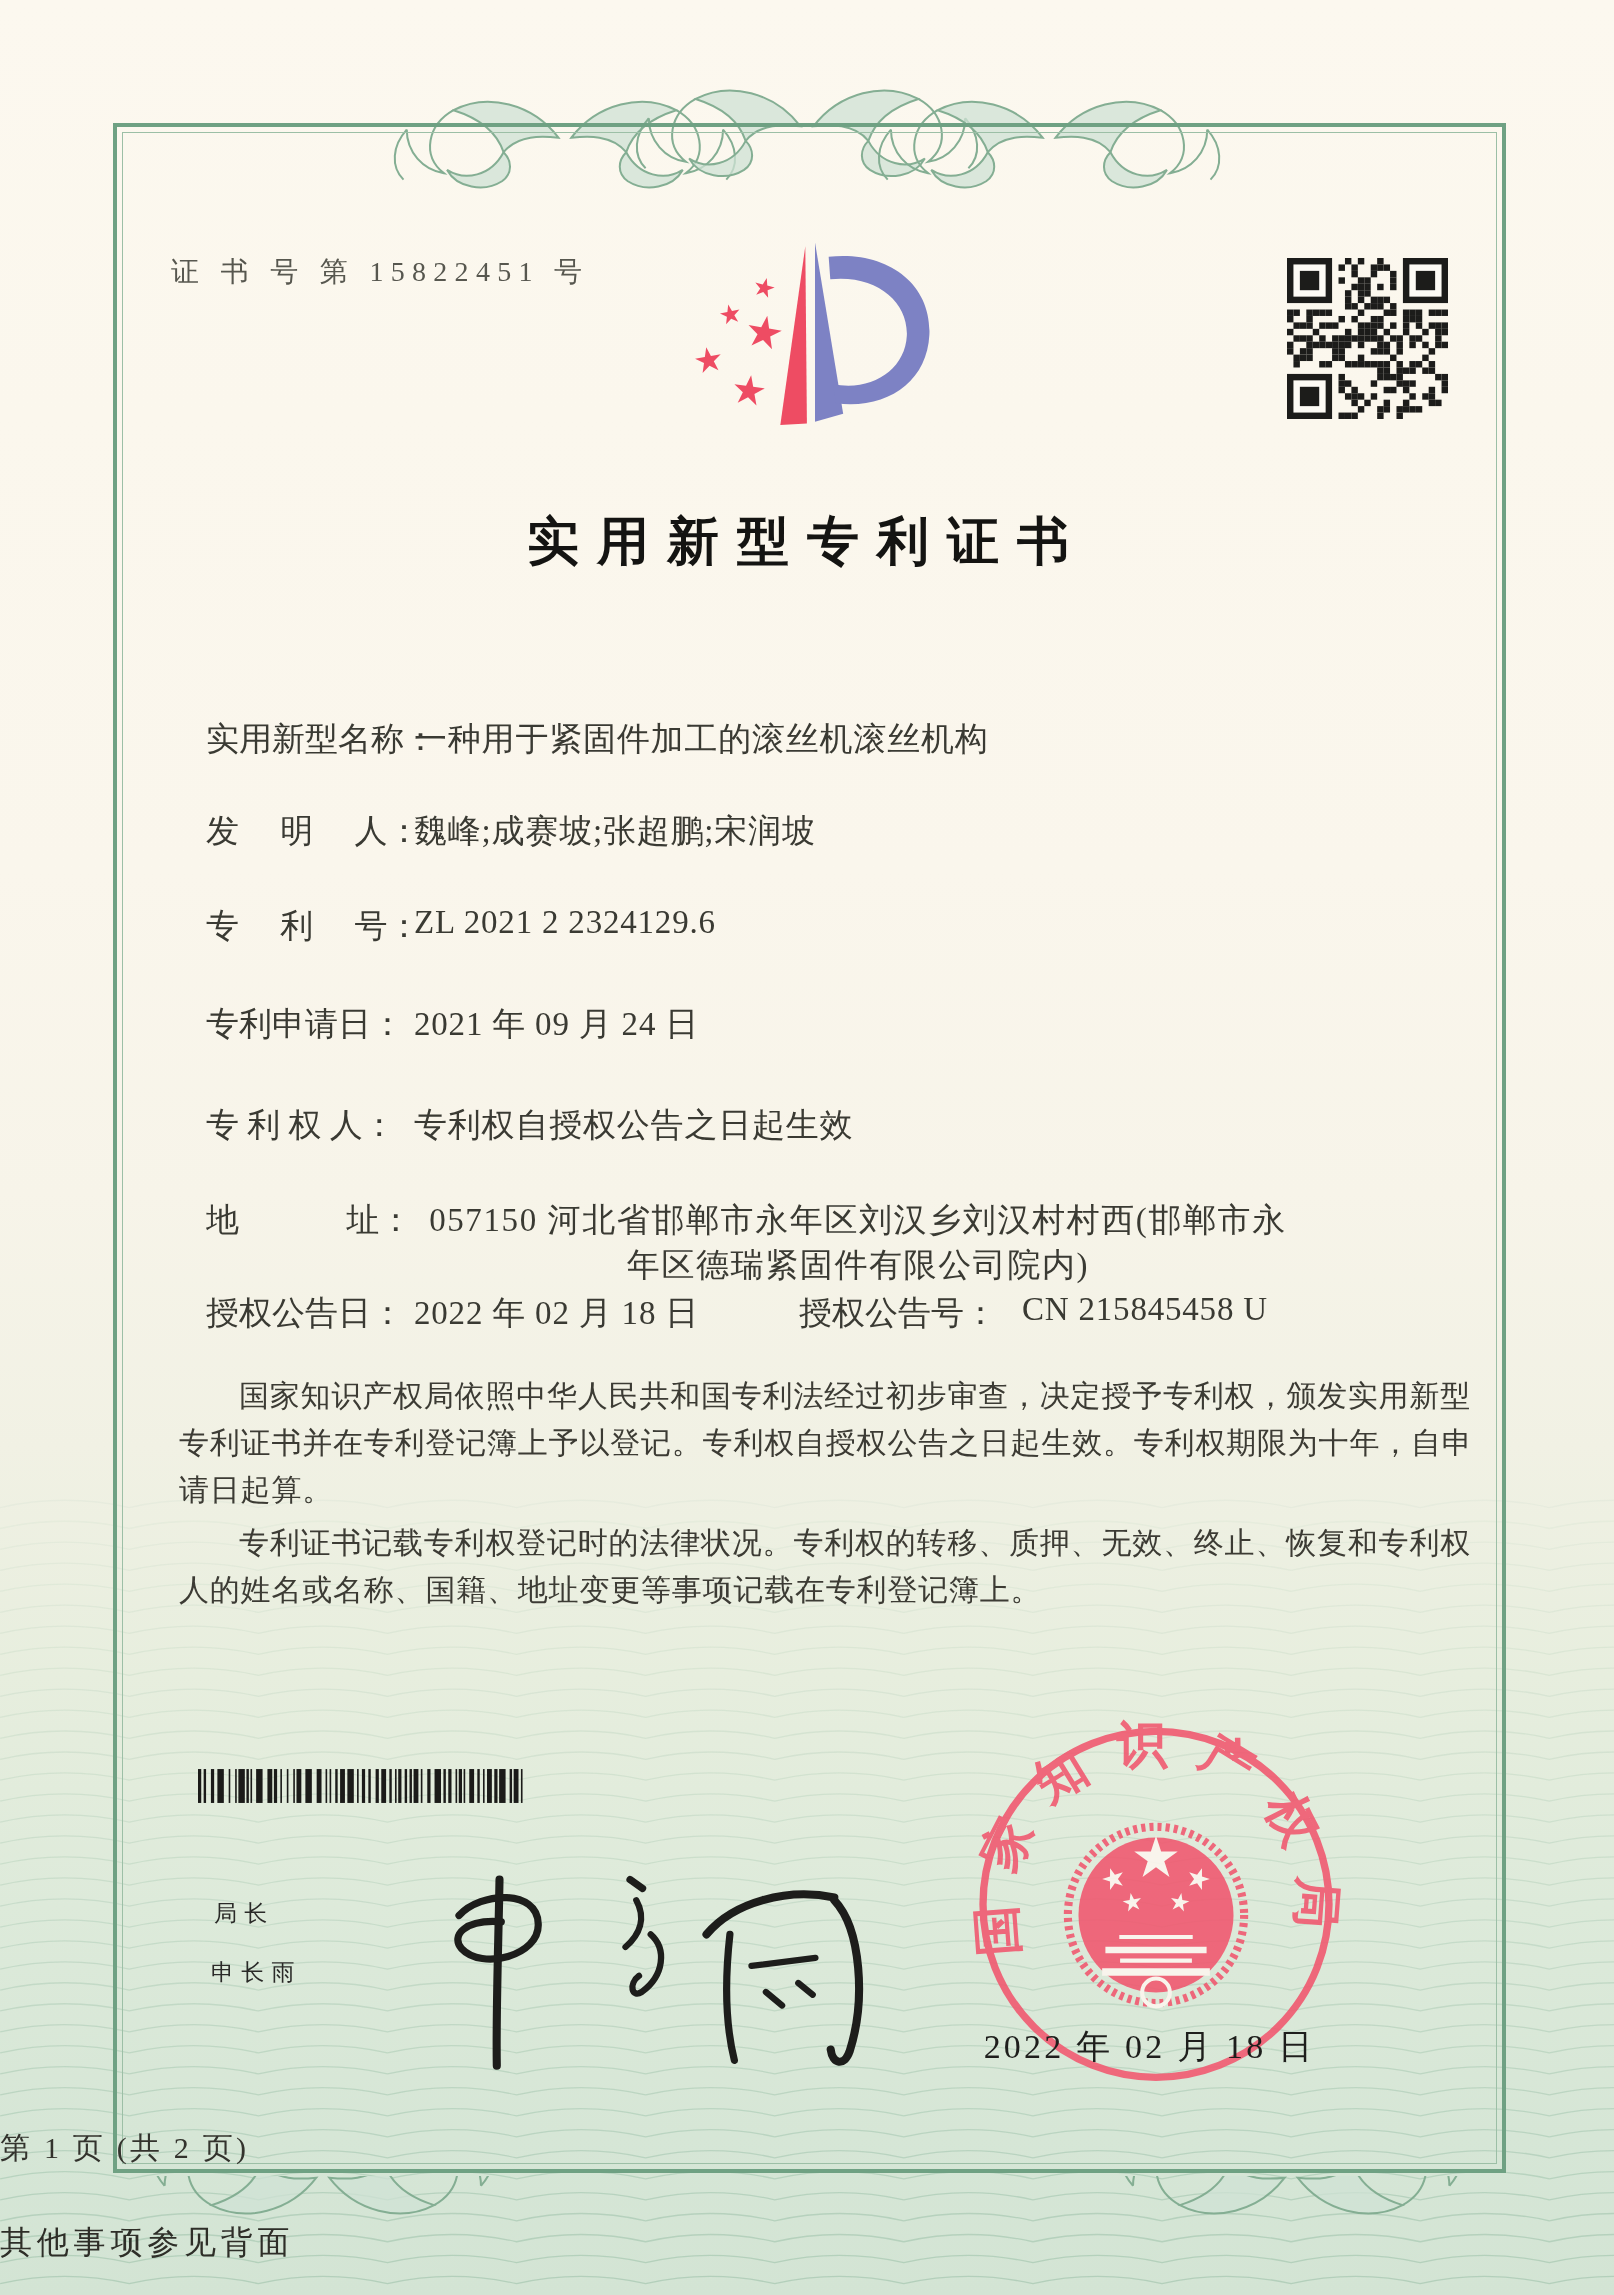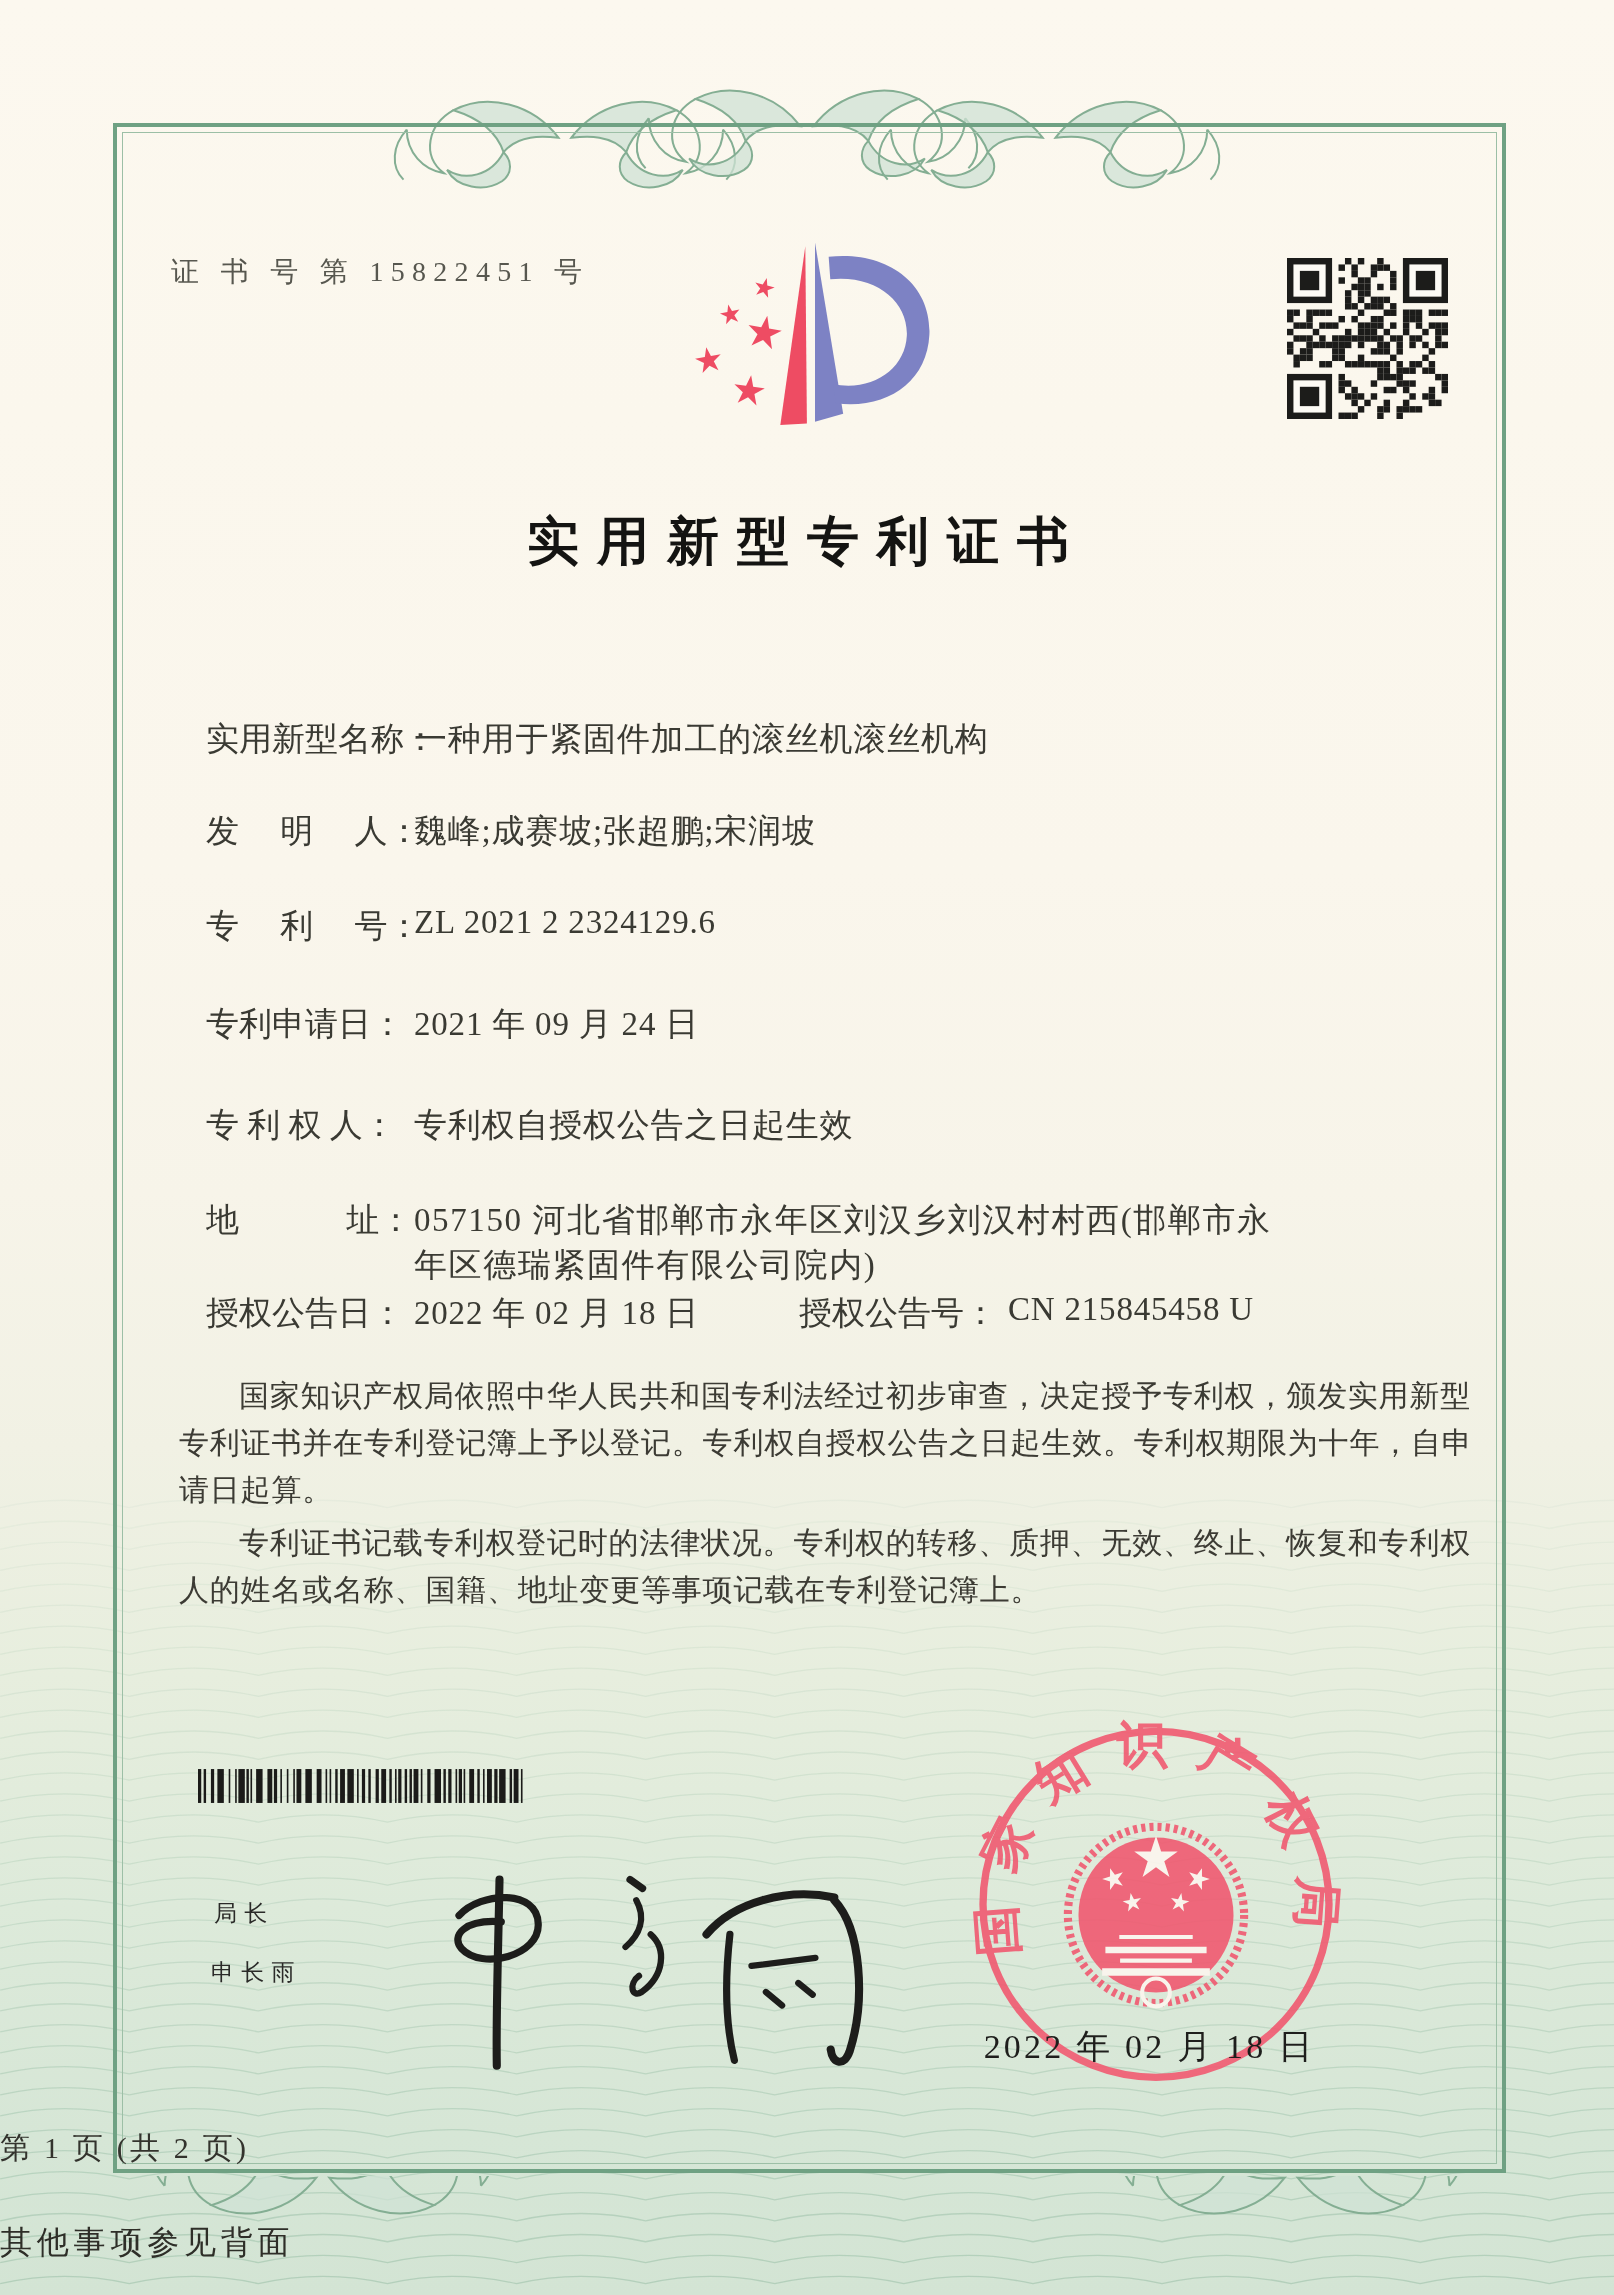--- a/index.html
+++ b/index.html
@@ -15,23 +15,23 @@
   
   .frame{position:absolute;left:113px;top:123px;width:1385px;height:2042px;
     border:4px solid #6fa183;}
   .frame::after{content:"";position:absolute;inset:4.8px;border:1.6px solid #9cbfa6;}
   .cert-no{left:171px;top:253px;font-size:28px;letter-spacing:7.3px;color:#57574f;}
   .title{left:0;top:507px;width:1614px;text-align:center;font-size:52px;
     font-weight:700;letter-spacing:18px;color:#141412;}
   .frow{position:absolute;left:206px;font-size:33px;color:#3a3a33;}
   .fl{display:inline-block;width:208px;white-space:pre;vertical-align:top;}
   .fv{display:inline-block;vertical-align:top;letter-spacing:0.8px;}
-  .addr .fv{width:888px;letter-spacing:1.6px;line-height:45px;}
+  .addr .fv{width:888px;letter-spacing:1.6px;line-height:45px;text-align:center;}
   .grant2{position:absolute;left:593px;top:0;white-space:nowrap;}
-  .grant2 .fl{width:auto;margin-right:11px;}
+  .grant2 .fl{width:auto;margin-right:25px;}
   .paras{left:179px;top:1372px;width:1304px;}
   .paras p{margin:0 0 5.6px 0;font-size:30px;line-height:47px;text-indent:2em;
     color:#3c3b34;letter-spacing:0.8px;}
   .signer{font-family:"Liberation Sans","DejaVu Sans",sans-serif;
     color:#2a2a28;font-size:23px;letter-spacing:7.3px;font-weight:500;}
   .seal-date{left:956px;top:2024px;width:387px;text-align:center;
     font-size:34px;letter-spacing:3.2px;color:#1e1e1c;z-index:6;}
   .pginfo{left:0;top:2128px;width:1356px;text-align:left;font-size:30px;
     letter-spacing:3.2px;color:#33332d;}
   .backnote{left:0;top:2221px;width:1356px;text-align:left;font-size:32px;

